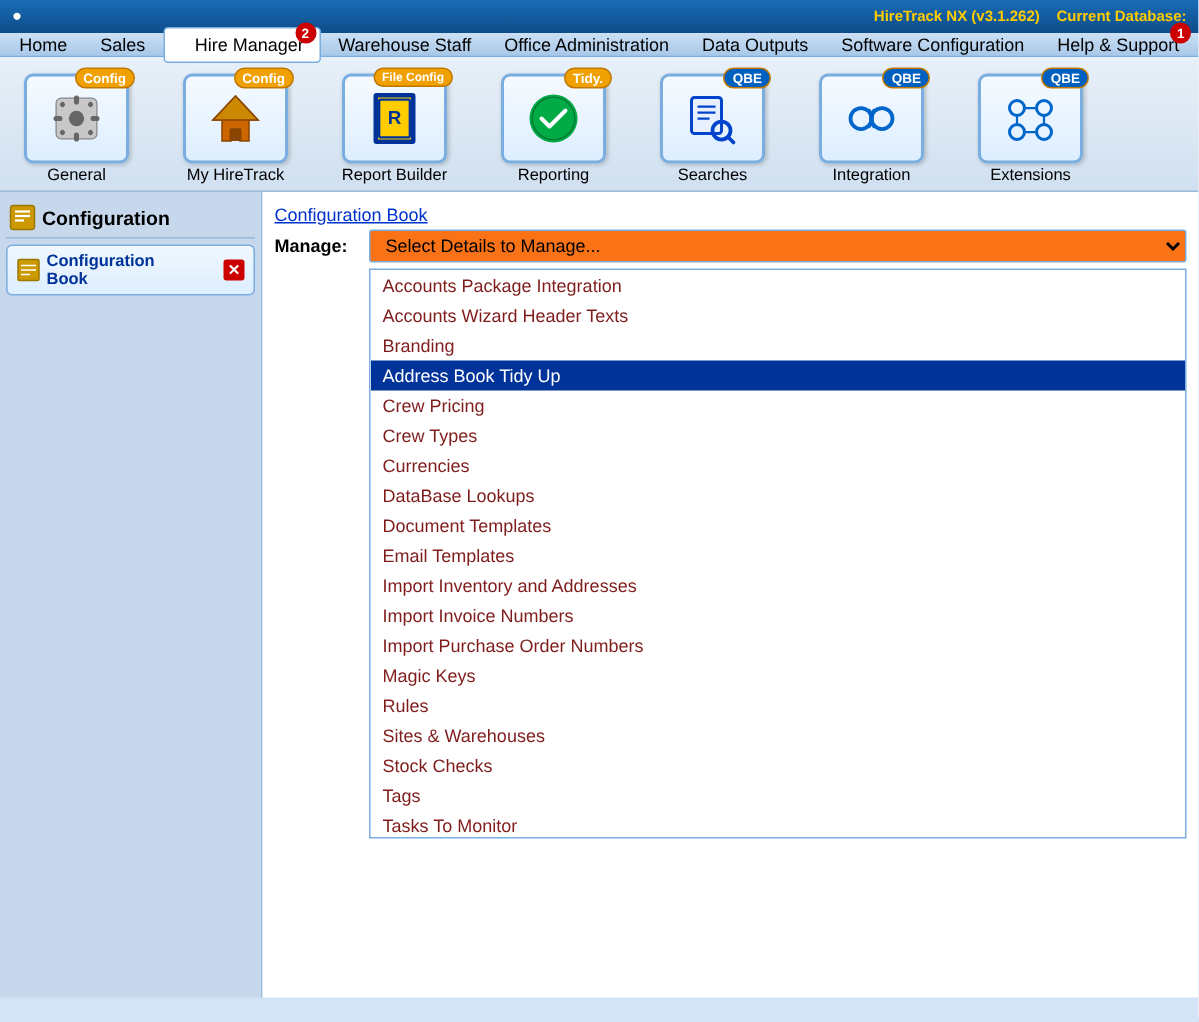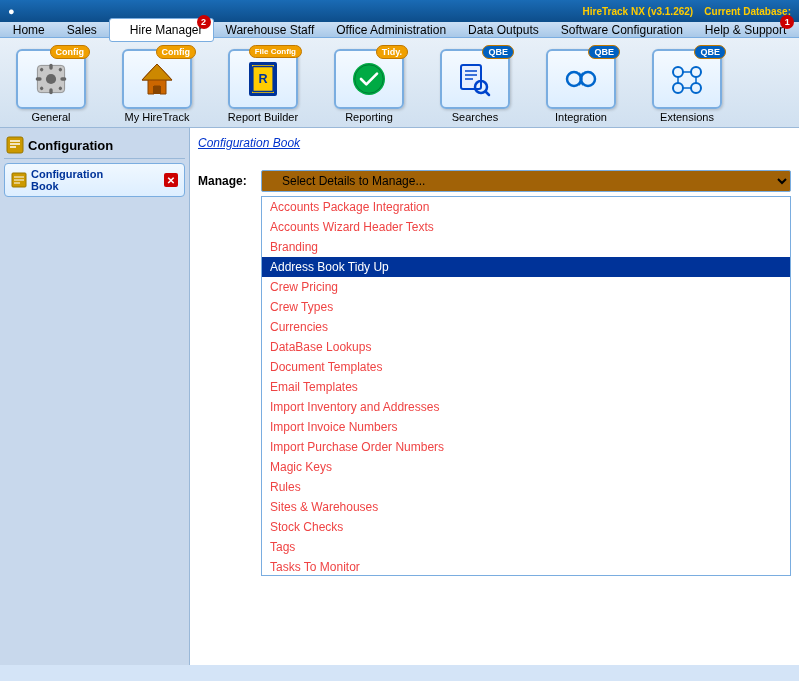--- a/index.html
+++ b/index.html
@@ -125,21 +125,21 @@
 
     
     .main-area {
       display: flex;
       height: calc(681px - 22px - 32px - 90px);
       background: #d4e4f7;
     }
 
     
     .sidebar {
-      width: 190px;
+      width: 175px;
       background: #c8d8ec;
       border-right: 1px solid #9ab8d8;
       padding: 4px;
     }
     .sidebar-header {
       display: flex;
       align-items: center;
       gap: 4px;
       padding: 4px 2px;
       font-size: 13px;
@@ -176,57 +176,56 @@
       flex: 1;
       background: white;
       padding: 8px;
       overflow: hidden;
     }
     .breadcrumb {
       color: #0033cc;
       text-decoration: underline;
       cursor: pointer;
       font-size: 12px;
-      margin-bottom: 20px;
-      font-style: italic;
+      margin-bottom: 3px;
     }
     .manage-row {
       display: flex;
       align-items: center;
       gap: 8px;
       margin-bottom: 4px;
     }
     .manage-label {
       font-size: 12px;
       font-weight: bold;
       min-width: 55px;
     }
     .manage-select {
       flex: 1;
-      padding: 2px 16px;
+      padding: 2px 6px;
       font-size: 12px;
       border: 1px solid #7aade0;
       border-radius: 2px;
-      background: #a16207;
+      background: #f97316;
       height: 22px;
     }
 
     
     .dropdown-list {
       border: 1px solid #7aade0;
       background: white;
       overflow-y: auto;
       max-height: 380px;
       margin-left: 63px;
     }
     .dropdown-item {
       padding: 3px 8px;
       font-size: 12px;
       cursor: pointer;
-      color: #ef4444;
+      color: #7f1d1d;
     }
     .dropdown-item.selected { background: #003399; color: white; }
 
     
     .dropdown-list::-webkit-scrollbar { width: 12px; }
     .dropdown-list::-webkit-scrollbar-track { background: #f0f0f0; }
     .dropdown-list::-webkit-scrollbar-thumb { background: #9ab8d8; border: 1px solid #7aade0; }
 
     .gear-svg { width: 34px; height: 34px; }
   </style>

